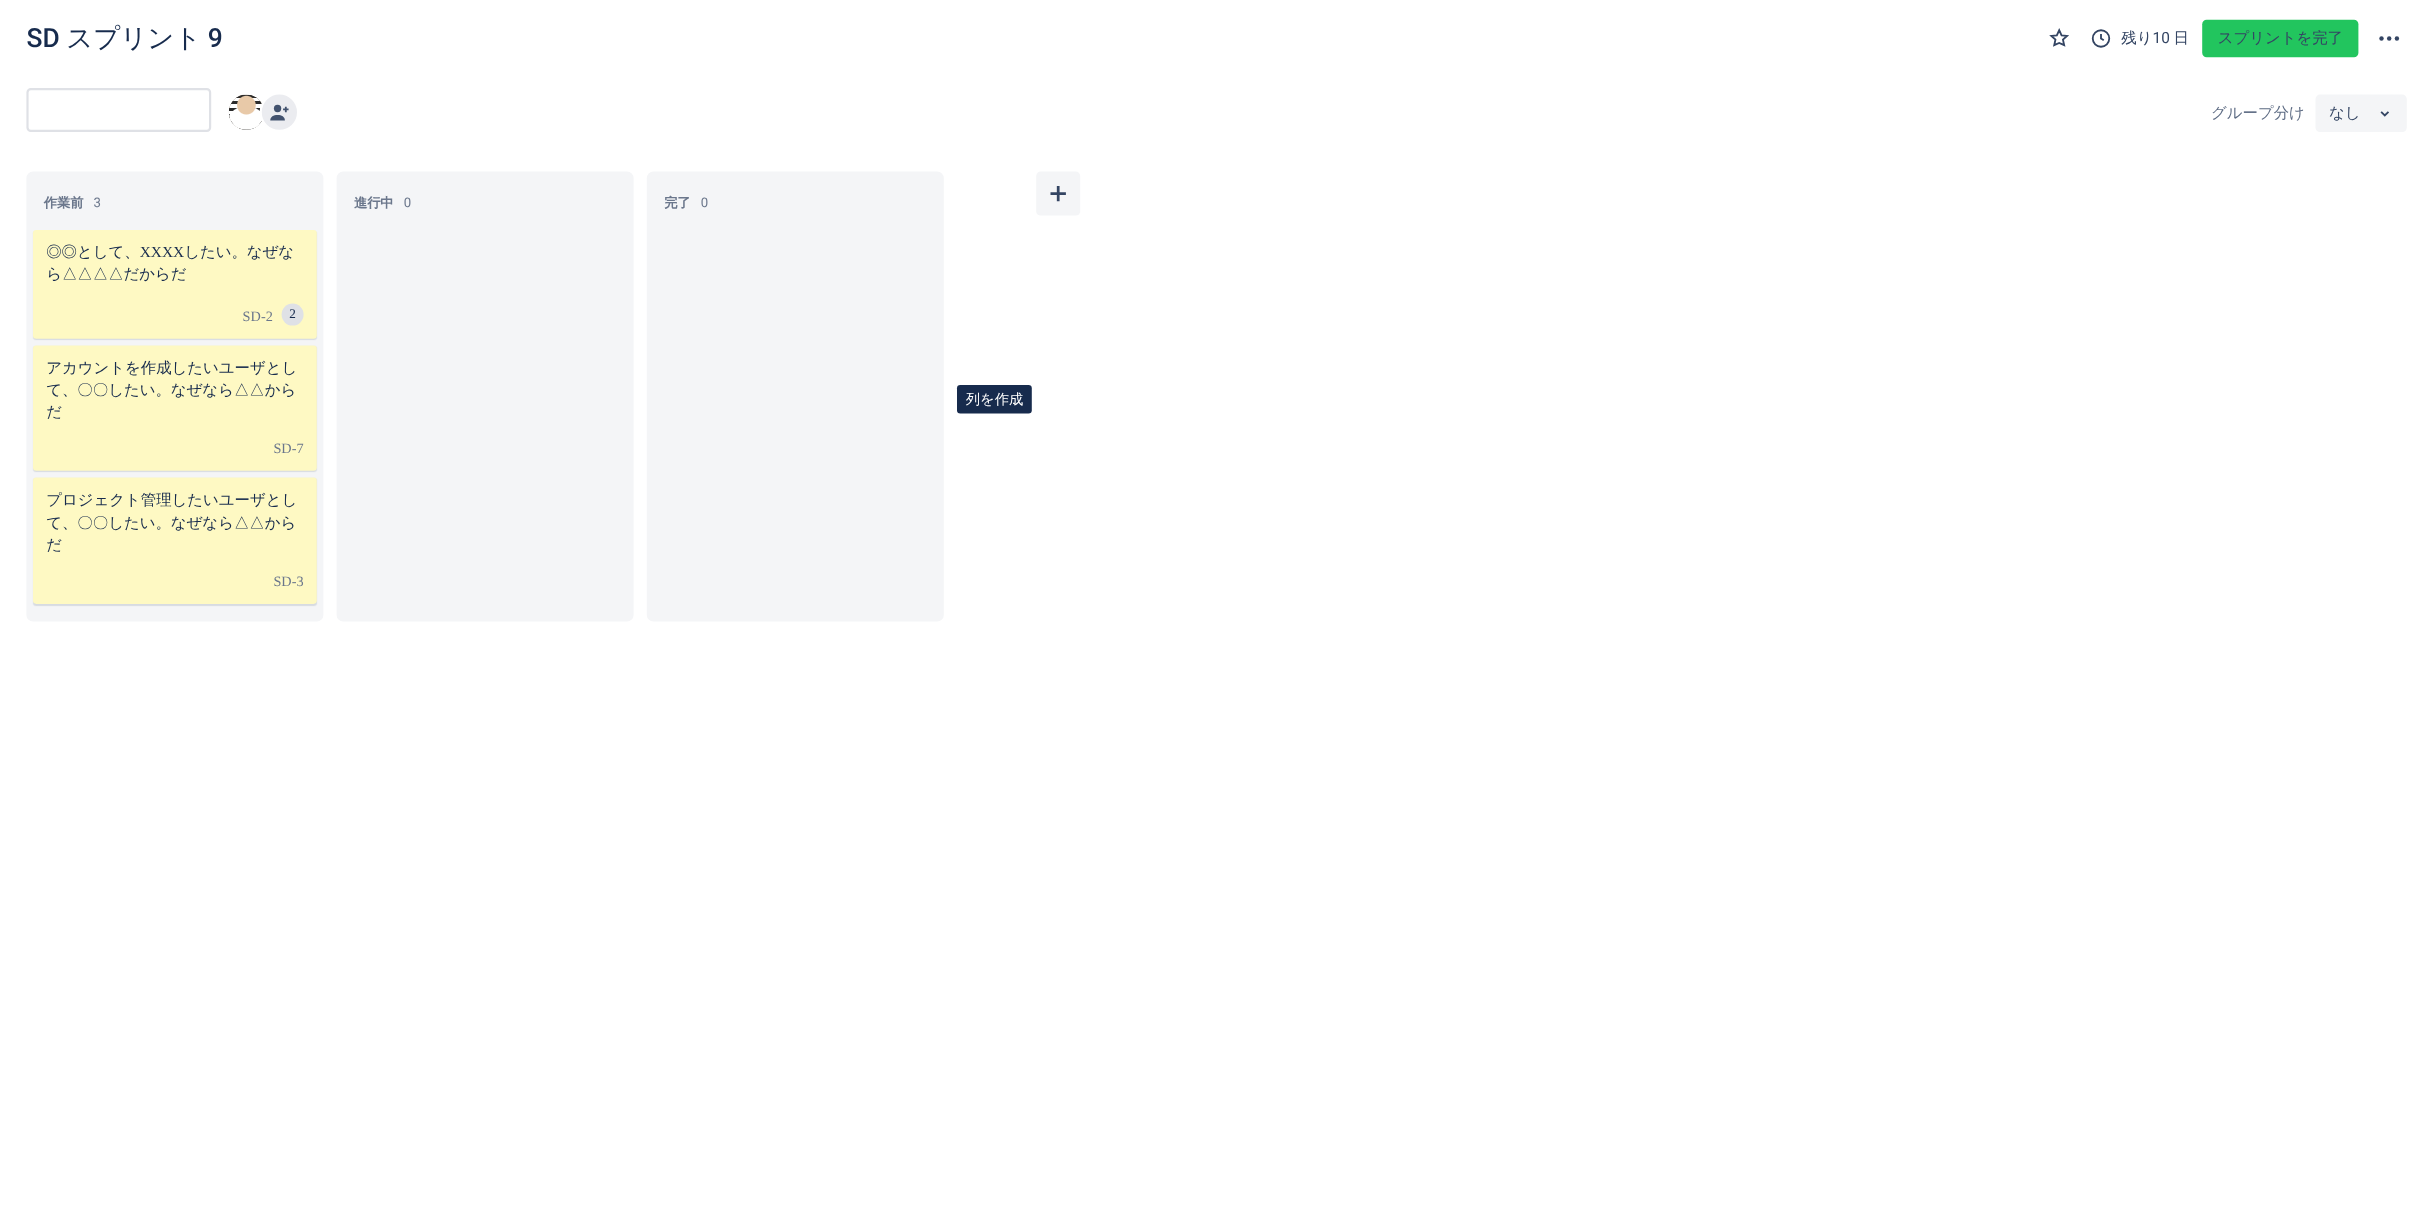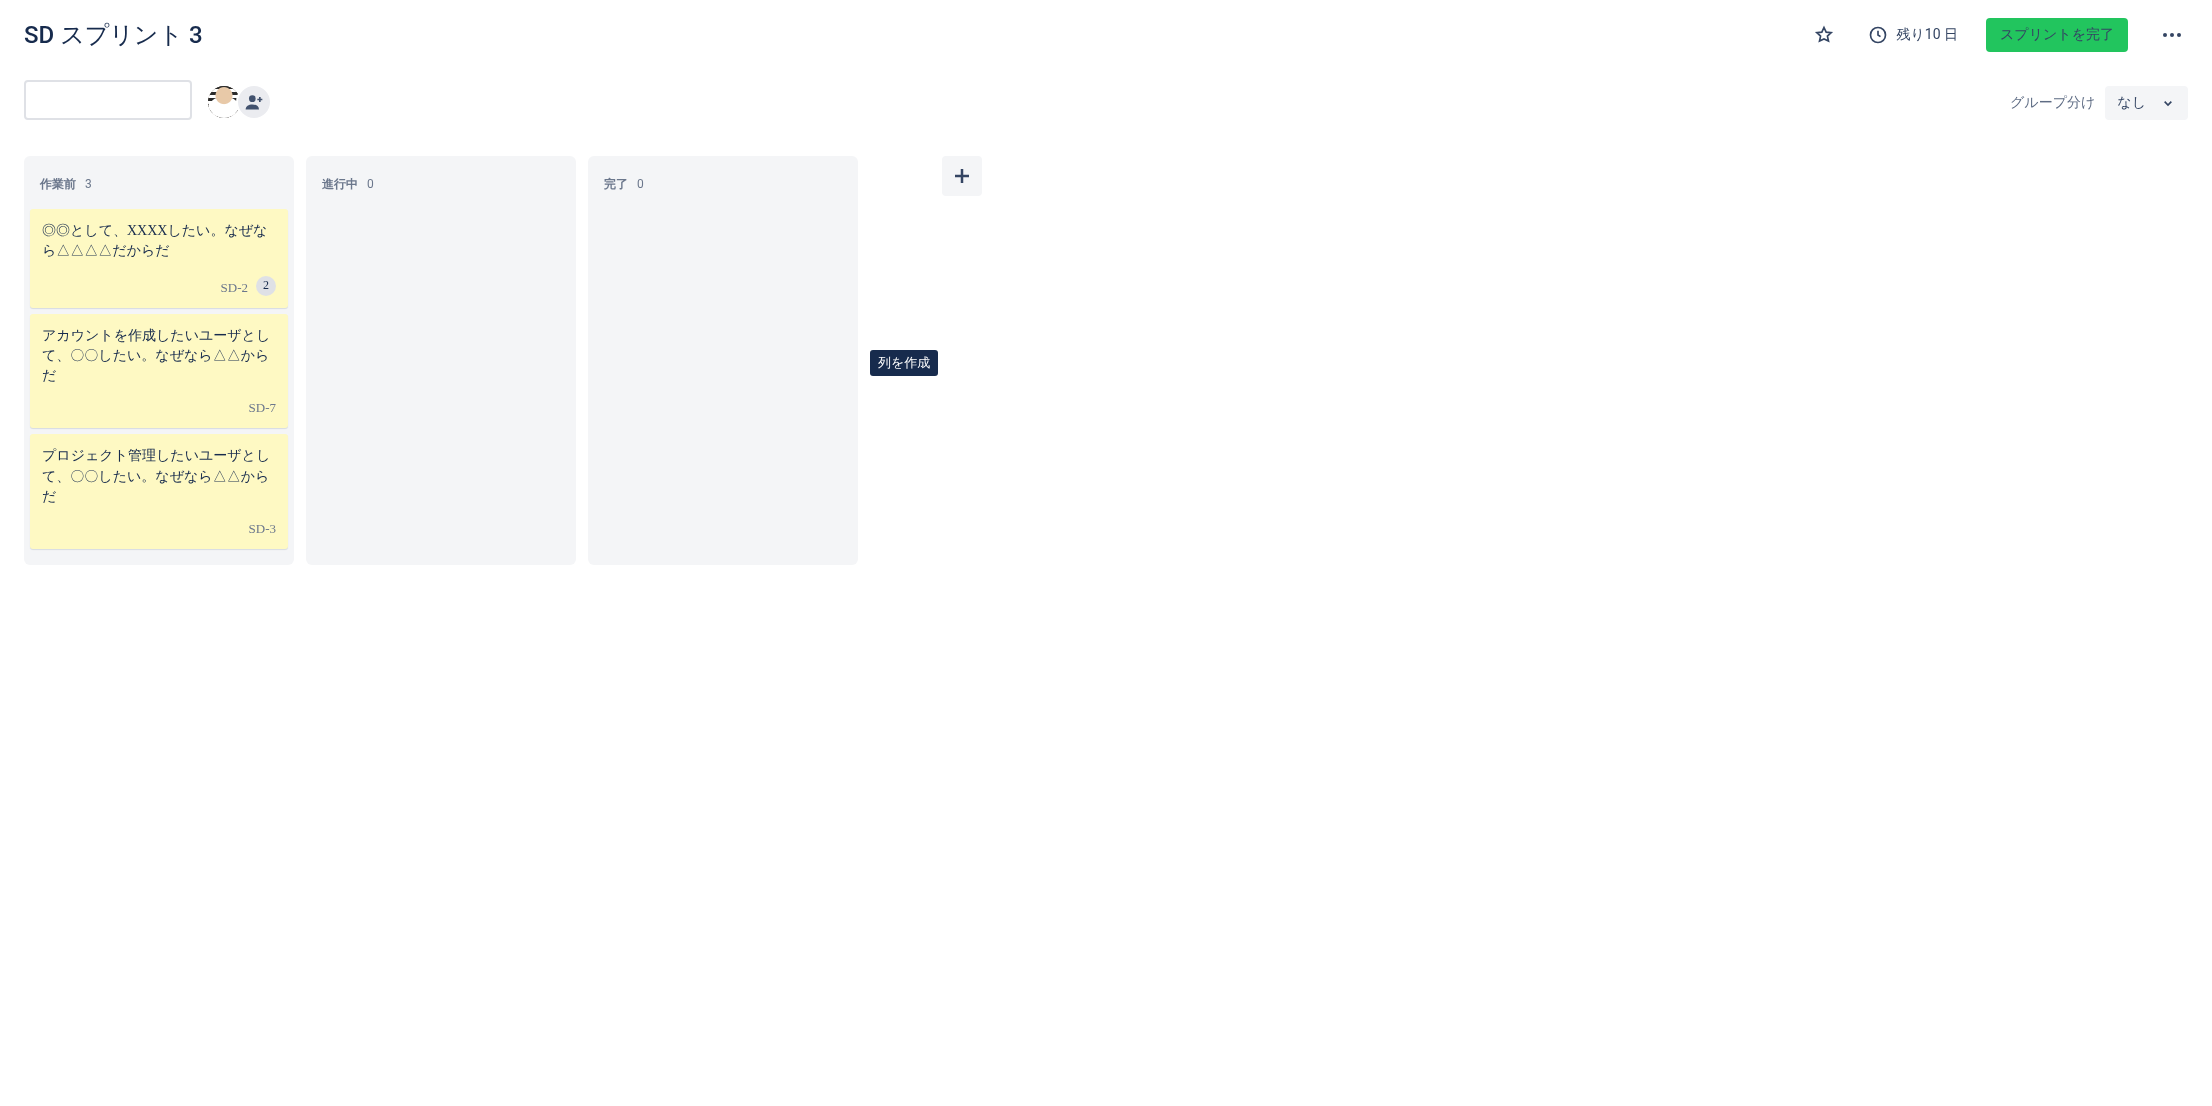--- a/index.html
+++ b/index.html
@@ -19,21 +19,21 @@
     .title {
       font-size: 24px;
       font-weight: 500;
       color: #172b4d;
       flex: 0 0 auto;
       margin-right: auto;
     }
     .header-actions {
       display: flex;
       align-items: center;
-      gap: 28px;
+      gap: 12px;
     }
     .icon-btn {
       width: 32px; height: 32px;
       display:flex; align-items:center; justify-content:center;
       border-radius: 4px;
       cursor: pointer;
       color: #344563;
       background: transparent;
       border: none;
     }
@@ -200,21 +200,21 @@
 
     
     svg.i { width: 20px; height: 20px; }
     svg.i-sm { width: 16px; height: 16px; }
     svg.i-lg { width: 24px; height: 24px; }
   </style>
 </head>
 <body>
 
 <div class="header">
-  <h1 class="title">SD スプリント 3</h1>
+  <h1 class="title">SD スプリント 9</h1>
 
   <div class="header-actions">
     <button class="icon-btn">
       <svg class="i" viewBox="0 0 24 24" fill="none" stroke="currentColor" stroke-width="2">
         <path d="M12 3l2.6 5.6 6 .6-4.5 4.1 1.3 6L12 16.8 6.6 19.3l1.3-6L3.4 9.2l6-.6z"></path>
       </svg>
     </button>
 
     <div class="remaining">
       <svg class="i" viewBox="0 0 24 24" fill="none" stroke="currentColor" stroke-width="2">

